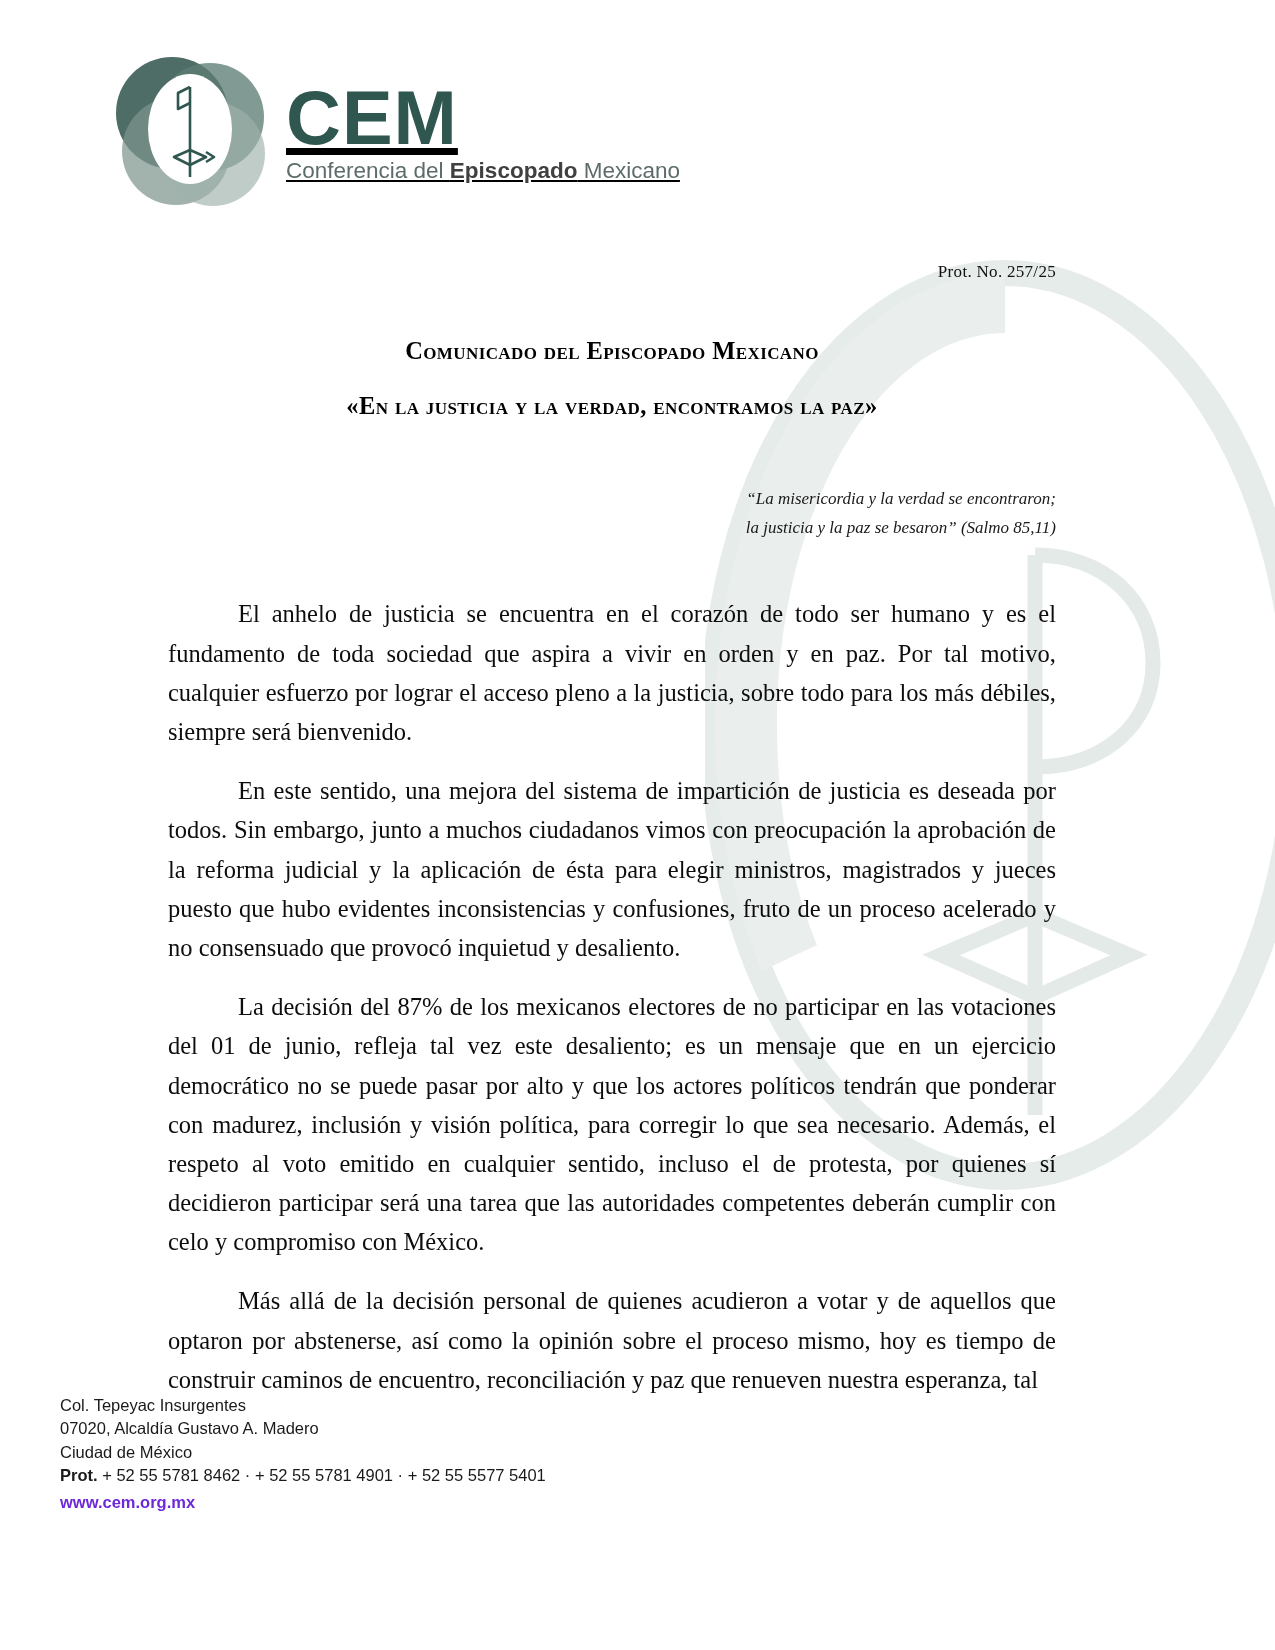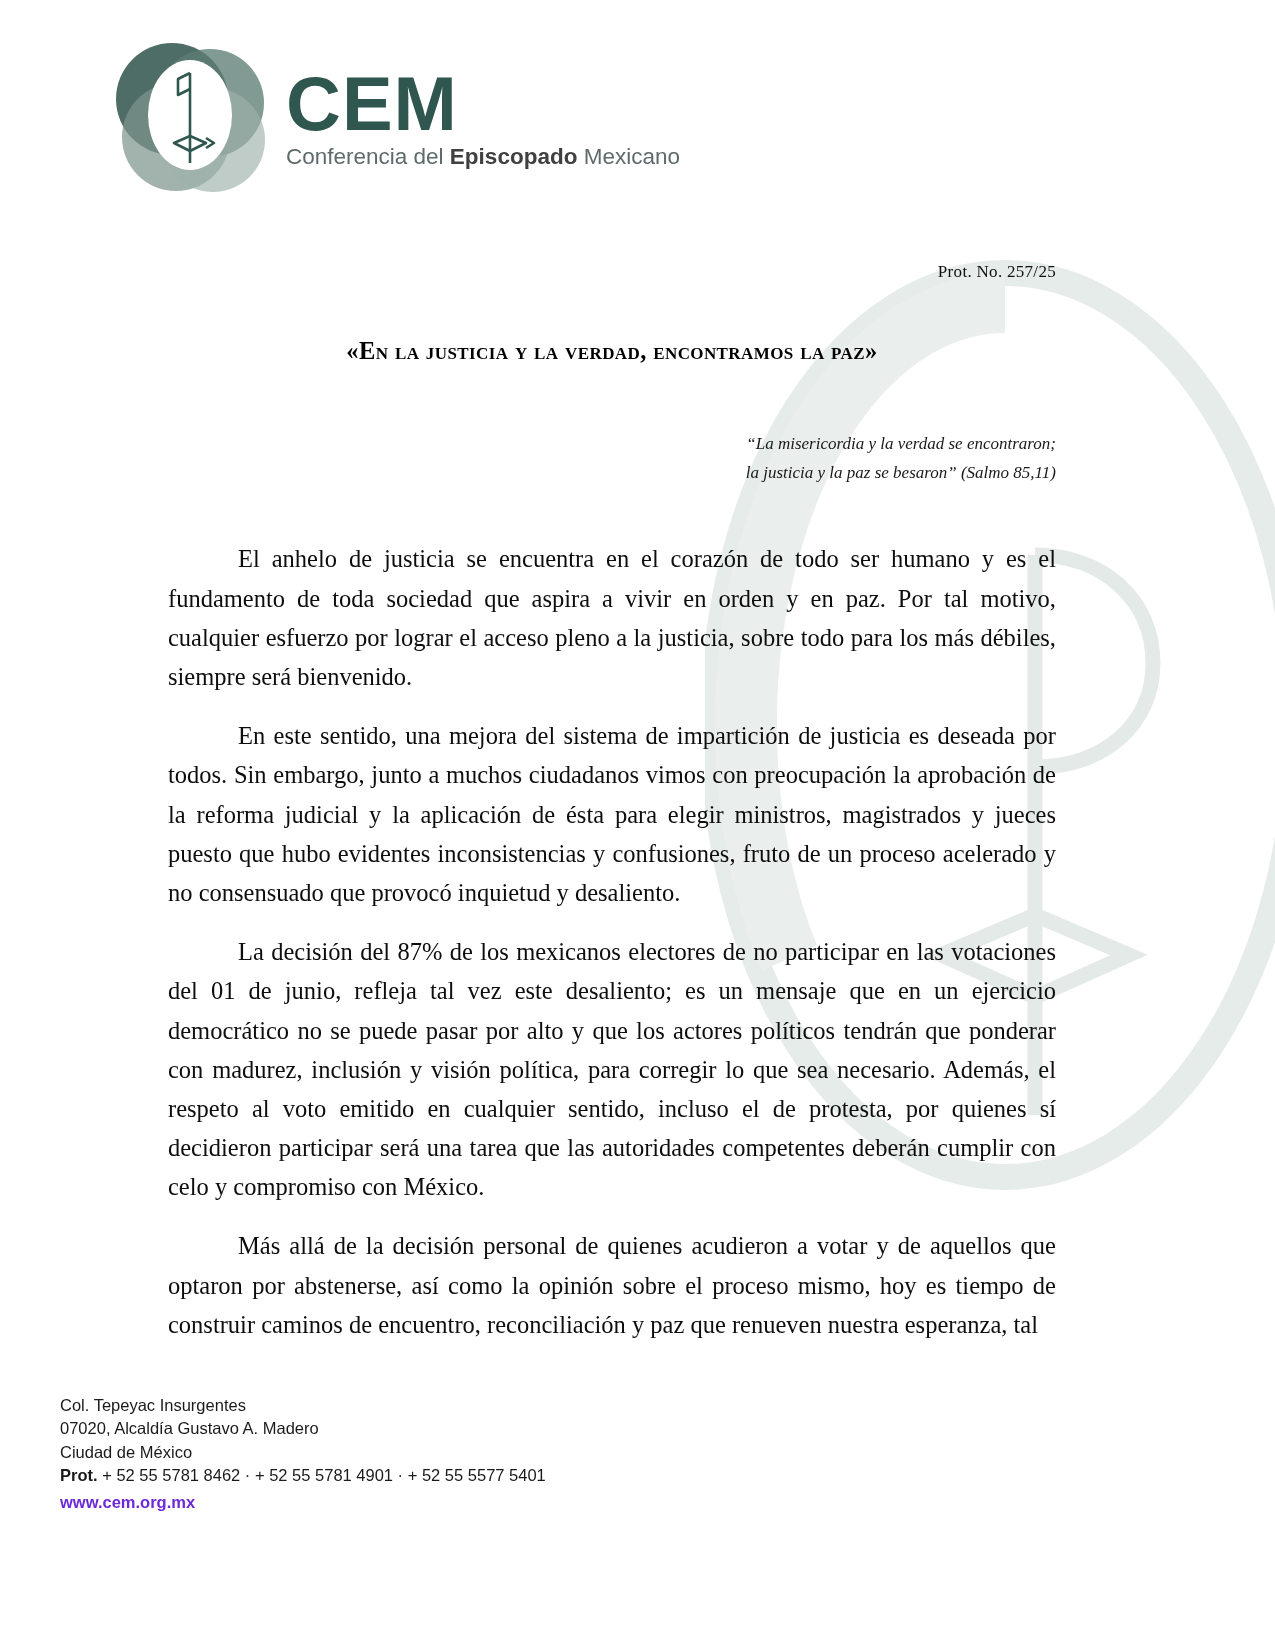--- a/index.html
+++ b/index.html
@@ -24,26 +24,27 @@
     width: 640px;
     height: 940px;
     z-index: 0;
     pointer-events: none;
   }
 
   
   .letterhead {
     position: absolute;
     left: 110px;
-    top: 42px;
+    top: 56px;
     width: 580px;
     height: 150px;
     z-index: 3;
     display: flex;
     align-items: center;
+    text-decoration: underline;
   }
   .logo-mark {
     width: 160px;
     height: 160px;
     flex: 0 0 160px;
   }
   .logo-text {
     margin-left: 16px;
     padding-top: 4px;
   }
@@ -179,20 +180,21 @@
       <div class="logo-cem">CEM</div>
       <div class="logo-sub"><span>Conferencia del </span><b>Episcopado</b><span> Mexicano</span></div>
     </div>
   </div>
 
   <div class="content">
 
     <div class="prot">Prot. No. 257/25</div>
 
     <div class="title-block">
+      <div class="doc-title">Comunicado del Episcopado Mexicano</div>
       <div class="doc-subtitle">«En la justicia y la verdad, encontramos la paz»</div>
     </div>
 
     <div class="epigraph">
       <div>“La misericordia y la verdad se encontraron;</div>
       <div>la justicia y la paz se besaron” (Salmo 85,11)</div>
     </div>
 
     <div class="body-text">
       <p>El anhelo de justicia se encuentra en el corazón de todo ser humano y es el fundamento de toda sociedad que aspira a vivir en orden y en paz. Por tal motivo, cualquier esfuerzo por lograr el acceso pleno a la justicia, sobre todo para los más débiles, siempre será bienvenido.</p>

